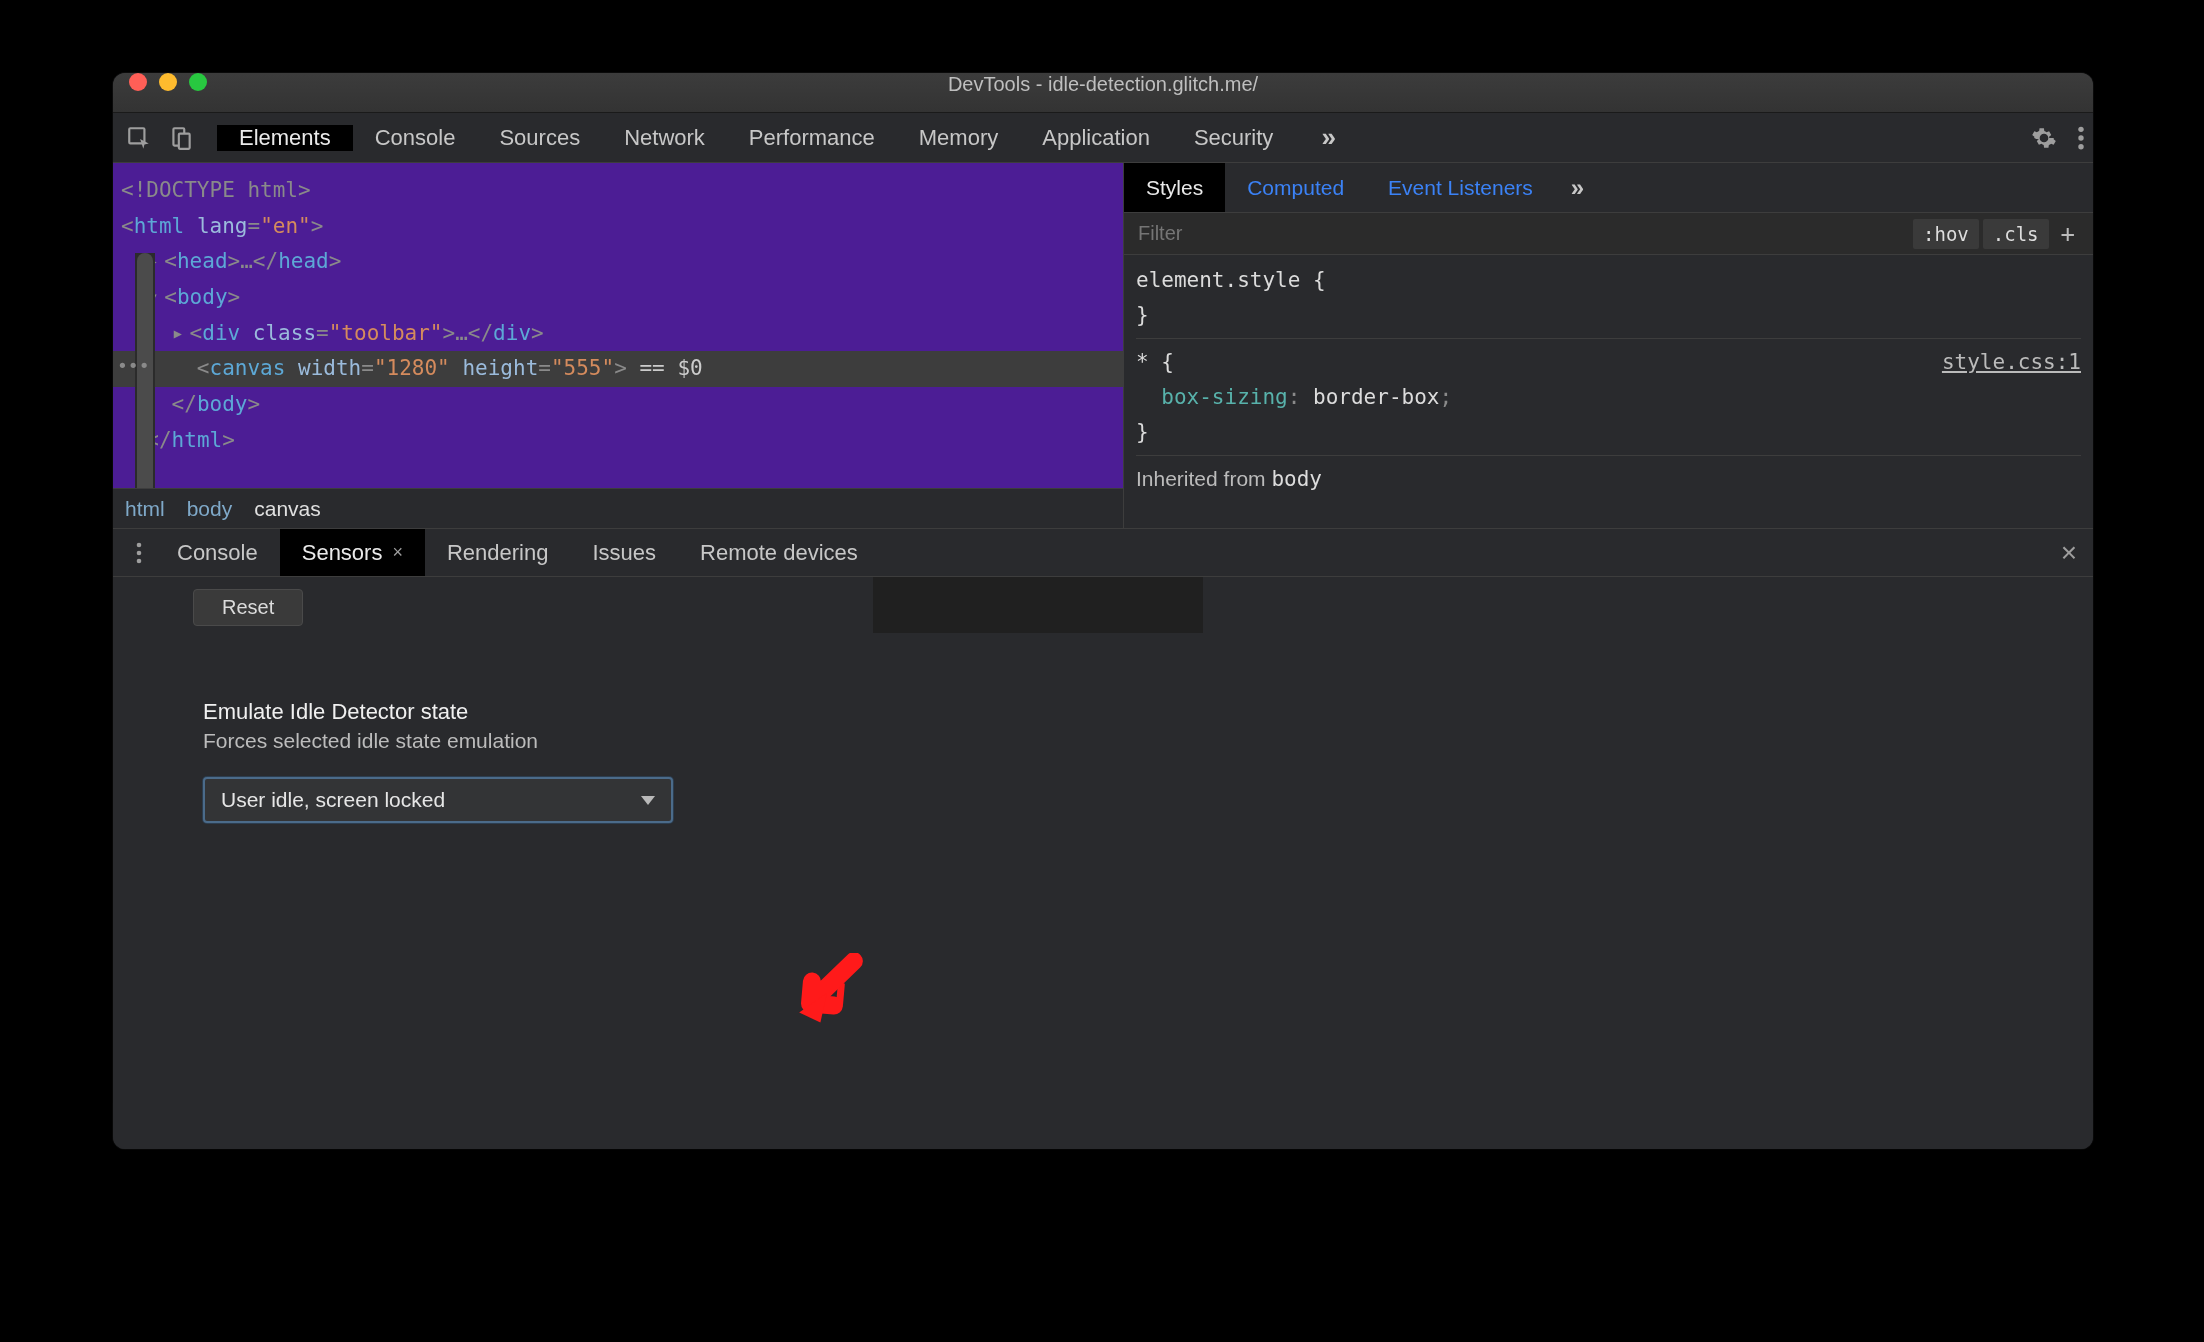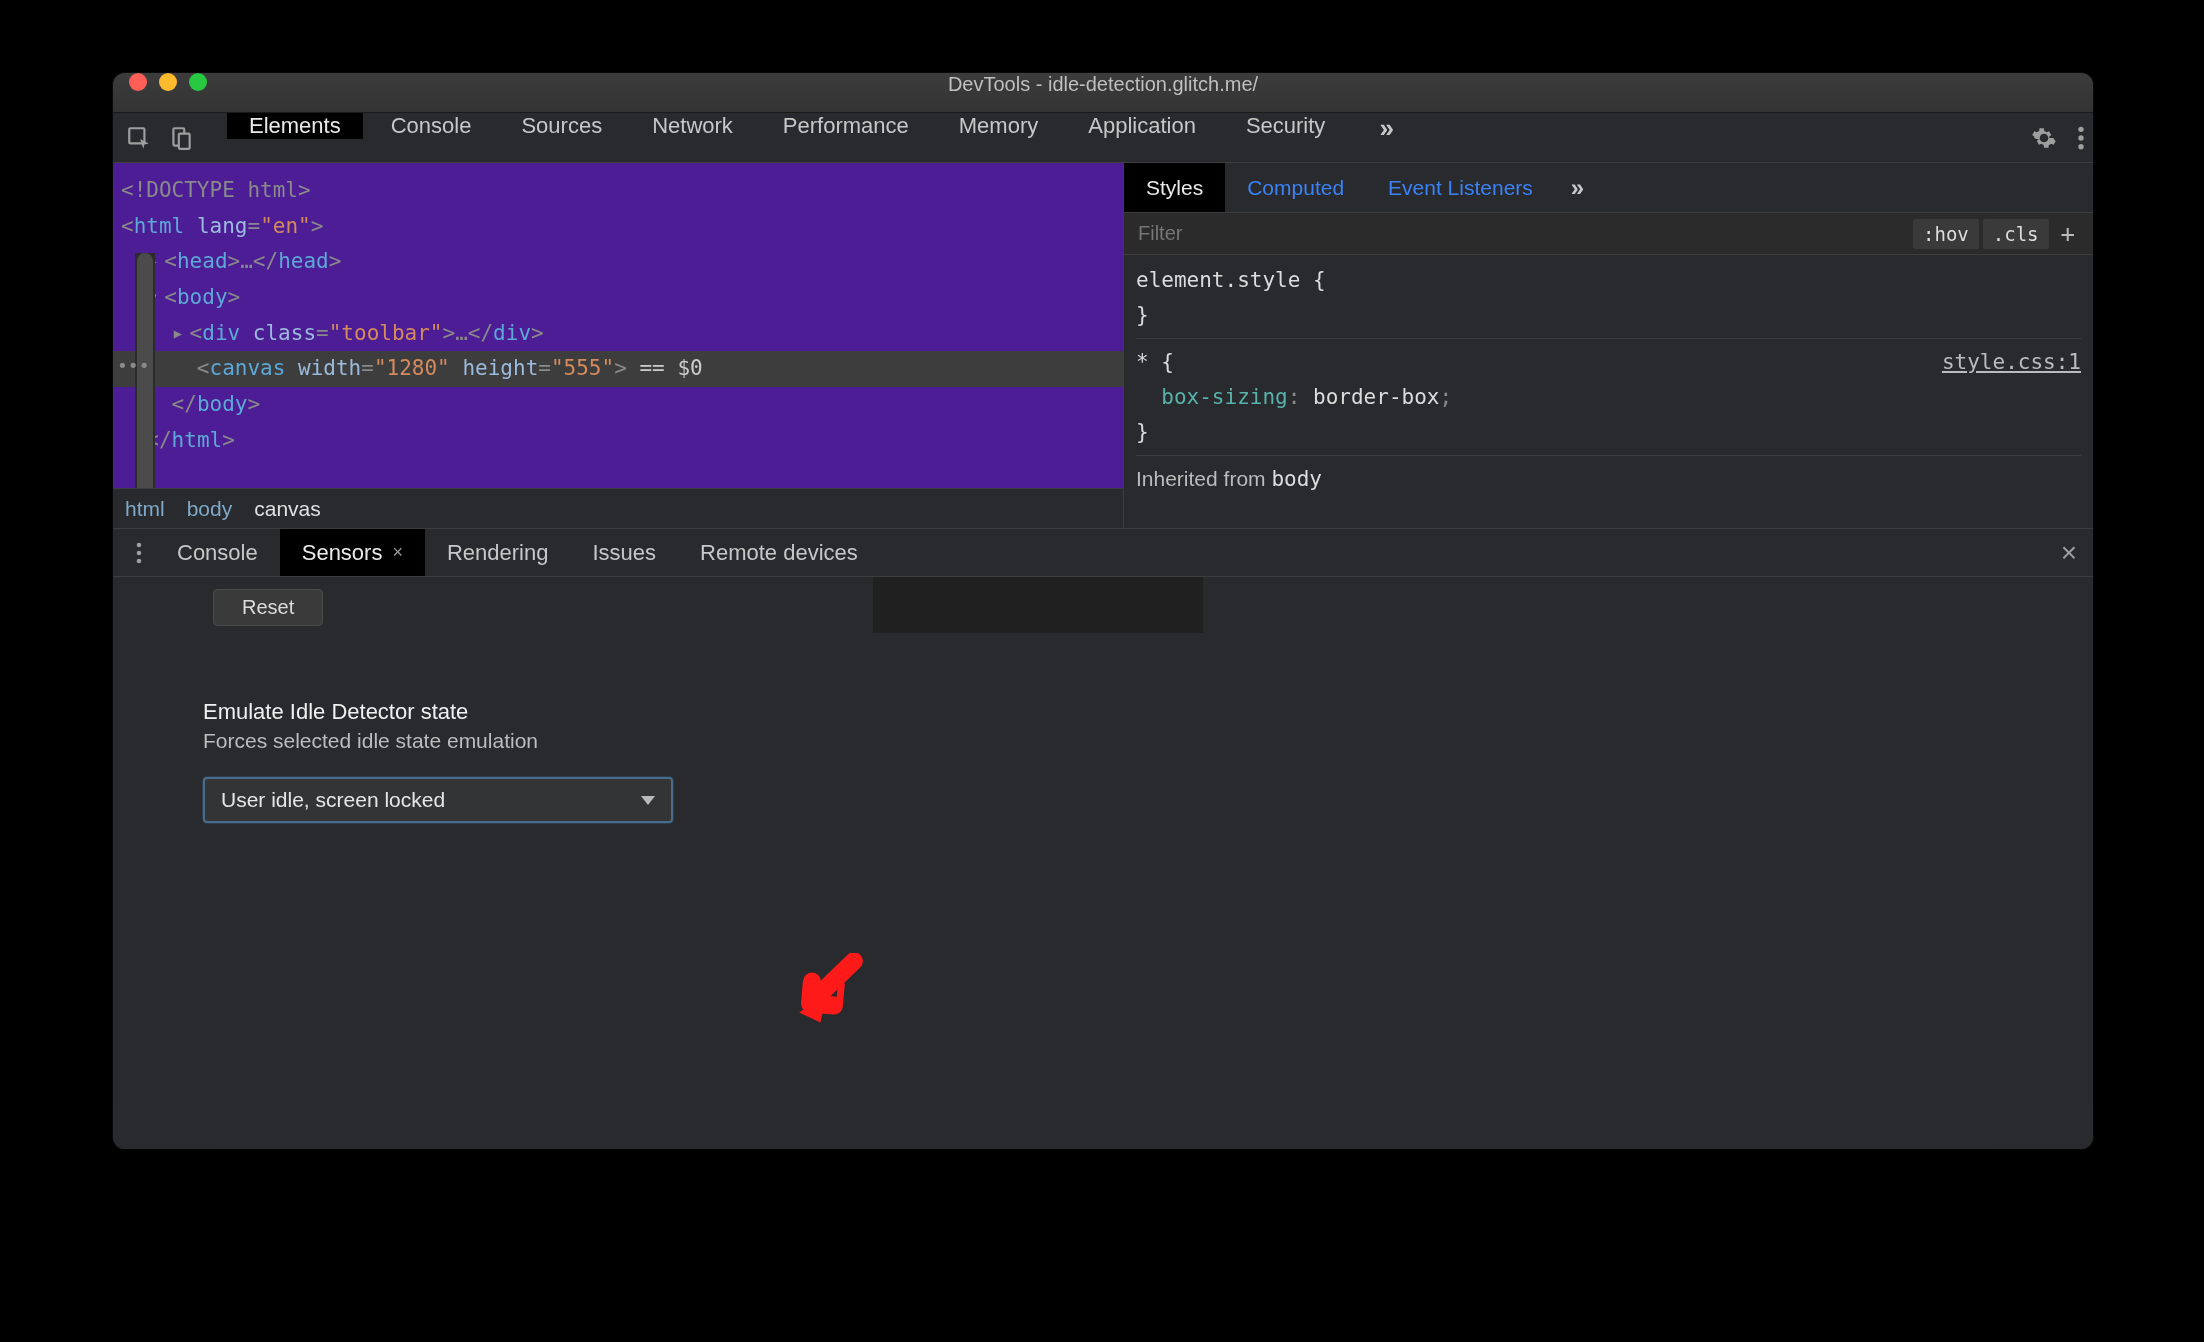--- a/index.html
+++ b/index.html
@@ -42,21 +42,21 @@
   .toolbar {
     height: 50px; background: #292a2d;
     display: flex; align-items: center;
     border-bottom: 1px solid #3d3d3d;
     padding: 0 8px;
   }
   .toolbar-icon {
     width: 36px; height: 36px; display: flex; align-items: center; justify-content: center;
     color: #9e9e9e; margin-right: 6px;
   }
-  .tabs { display: flex; align-items: flex-start; height: 100%; margin-left: 22px; gap: 6px; }
+  .tabs { display: flex; align-items: center; height: 100%; margin-left: 12px; }
   .tab {
     padding: 0 22px; display: flex; align-items: center;
     color: #c7c7c7; font-size: 22px; cursor: pointer;
   }
   .tab.active { background: #000; color: #eaeaea; }
   .toolbar-right { margin-left: auto; display: flex; align-items: center; gap: 20px; color: #9e9e9e; }
   .toolbar-more {
     font-size: 26px; font-weight: bold; margin-left: 14px; color: #c7c7c7;
     padding: 0 12px;
   }
@@ -149,21 +149,21 @@
   .drawer-close {
     position: absolute; right: 16px; top: 8px; color: #9e9e9e; font-size: 28px;
     cursor: pointer;
   }
   .drawer-body {
     flex: 1; padding: 0 24px 30px 24px; color: #e6e6e6; overflow: hidden;
     position: relative;
   }
   .reset-row { height: 60px; display: flex; align-items: center; }
   .reset-btn {
-    margin-left: 76px; background: #3a3a3a; border: 1px solid #4a4a4a;
+    margin-left: 56px; background: #3a3a3a; border: 1px solid #4a4a4a;
     color: #dcdcdc; font-size: 20px; padding: 6px 28px; border-radius: 4px;
     cursor: pointer;
   }
   .mystery-box {
     position: absolute; left: 760px; top: 0; width: 330px; height: 56px;
     background: #202020;
   }
   .section { margin-top: 62px; margin-left: 66px; }
   .section-title { font-size: 22px; color: #f0f0f0; }
   .section-sub { font-size: 21px; color: #bcbcbc; margin-top: 4px; }

